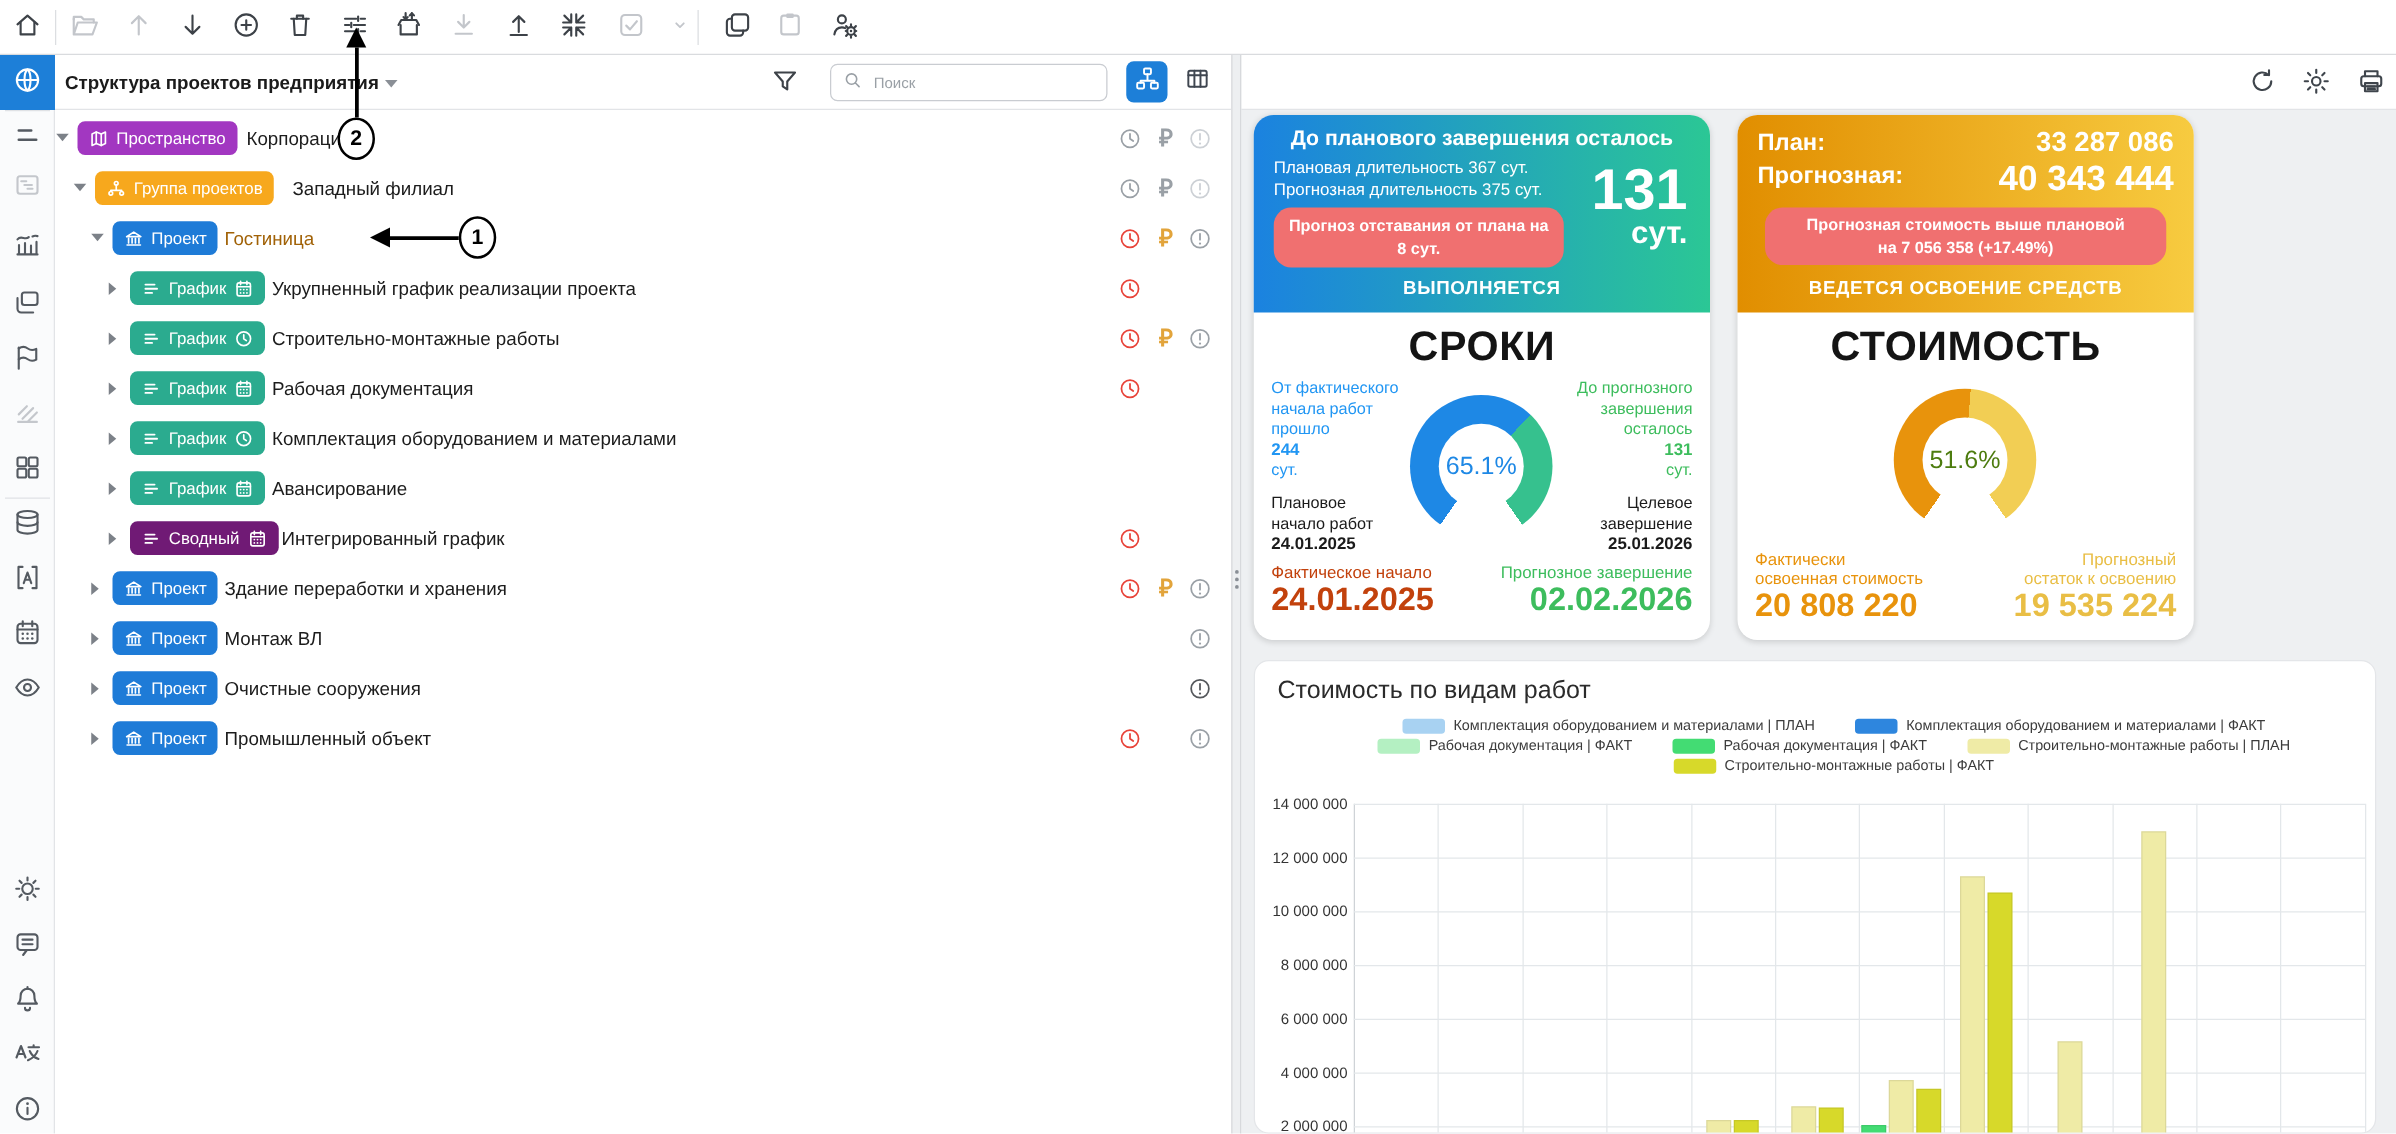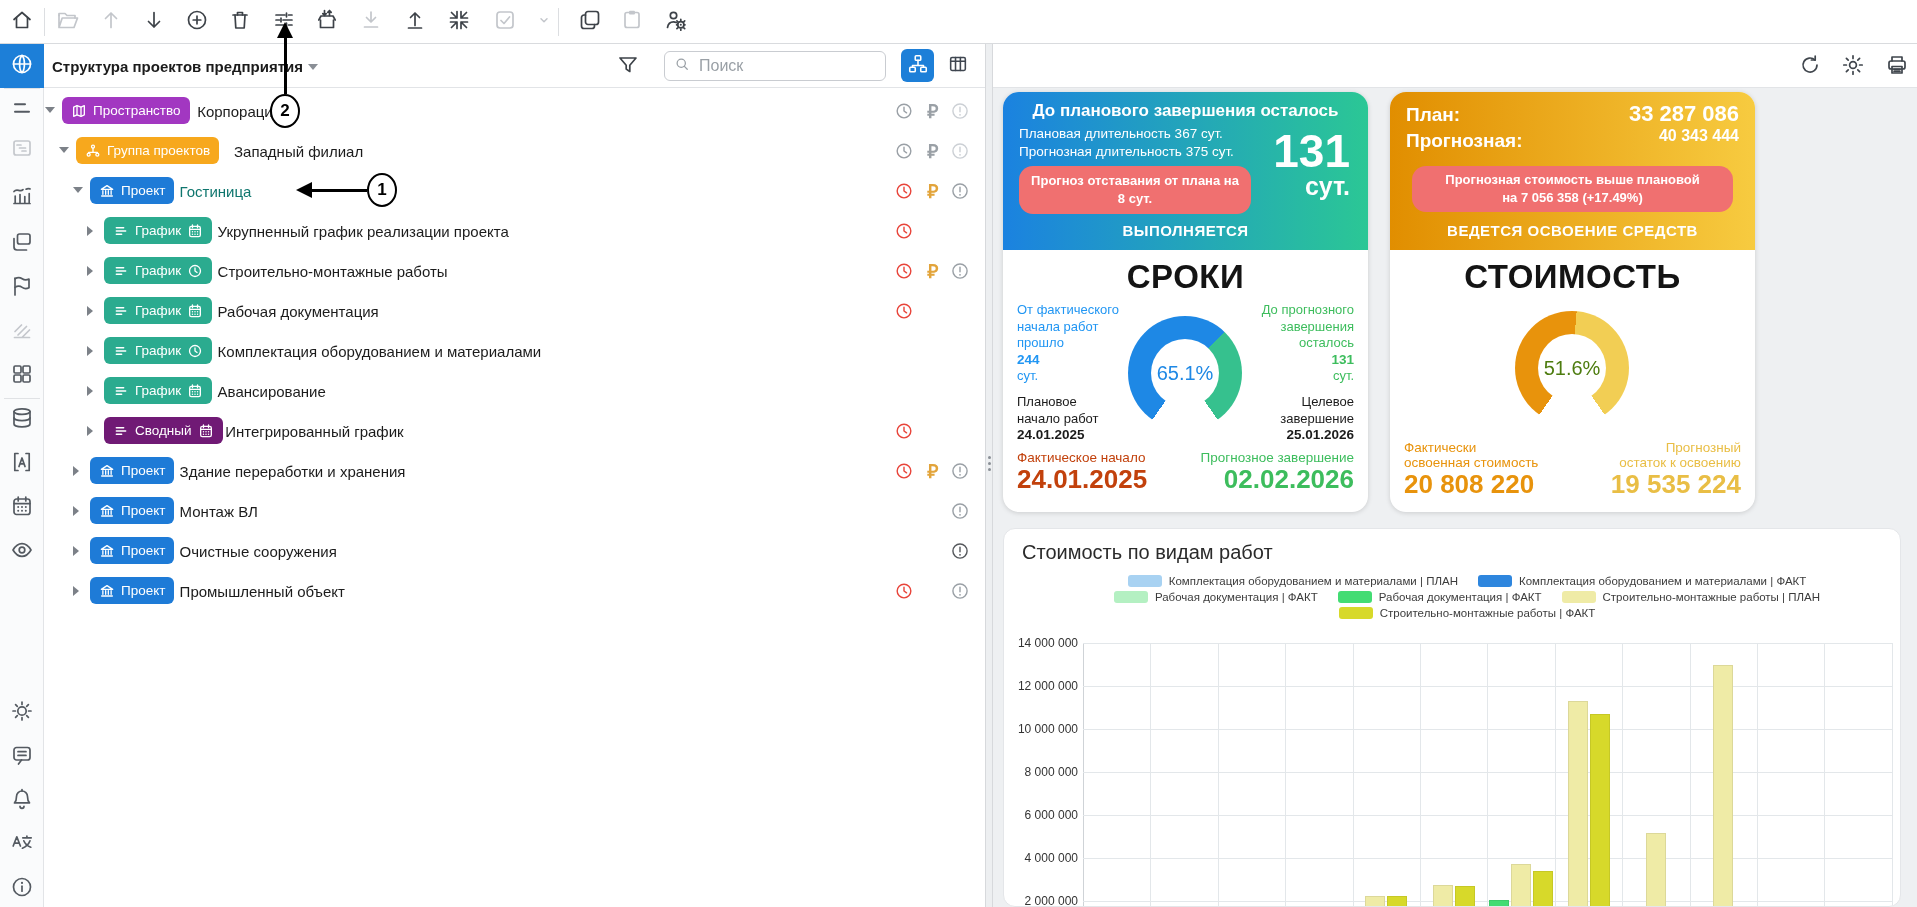--- a/index.html
+++ b/index.html
@@ -28,21 +28,21 @@
   .sb-item.active{background:#1d7fd8;color:#fff;height:44px;}
   .sb-sep{position:absolute;left:4px;width:36px;height:1px;background:#e0e2e5;}
 
   
   .tree-panel{left:44px;top:44px;width:941px;height:863px;background:#fff;}
   .tree-head{position:absolute;left:0;top:0;width:941px;height:44px;border-bottom:1px solid #e2e4e7;background:#fff;}
   .tree-title{position:absolute;left:8px;top:14px;font-size:15px;font-weight:bold;color:#1b1b1b;}
   .title-caret{position:absolute;top:20px;width:0;height:0;border-left:5px solid transparent;border-right:5px solid transparent;border-top:6px solid #8a8f96;cursor:pointer;}
   .funnel{position:absolute;top:9px;color:#3d4248;cursor:pointer;}
   .searchbox{position:absolute;top:7px;height:30px;border:1px solid #c9ccd1;border-radius:6px;background:#fff;display:flex;align-items:center;padding:0 8px;gap:6px;color:#9aa0a6;}
-  .searchbox input{border:none;outline:none;font-size:16px;width:160px;font-family:"Liberation Sans",sans-serif;color:#333;}
+  .searchbox input{border:none;outline:none;font-size:12px;width:160px;font-family:"Liberation Sans",sans-serif;color:#333;}
   .searchbox input::placeholder{color:#9aa0a6;}
   .sq-btn{position:absolute;top:5px;width:33px;height:33px;border-radius:6px;display:flex;align-items:center;justify-content:center;cursor:pointer;}
   .sq-btn.primary{background:#1d7fd8;color:#fff;}
   .sq-btn.plain{color:#3f4650;}
 
   .tree-row{position:absolute;left:0;width:941px;height:40px;cursor:pointer;}
   .row-caret{position:absolute;top:16px;width:0;height:0;}
   .row-caret.open{border-left:5px solid transparent;border-right:5px solid transparent;border-top:6px solid #7c8188;}
   .row-caret.closed{border-top:5px solid transparent;border-bottom:5px solid transparent;border-left:6px solid #7c8188;margin-top:-1px;}
   .badge{position:absolute;top:6px;height:27px;border-radius:6px;display:flex;align-items:center;padding:0 9px;gap:6px;color:#fff;font-size:13.5px;font-weight:500;white-space:nowrap;}
@@ -75,21 +75,21 @@
   .info-block b{font-size:13.5px;}
   .gauge{position:absolute;width:114px;height:114px;border-radius:50%;}
   .gauge .hole{position:absolute;left:23px;top:23px;width:68px;height:68px;border-radius:50%;background:#fff;display:flex;align-items:center;justify-content:center;font-size:20px;font-weight:normal;}
   .date-small{font-size:13.5px;}
   .date-big{font-size:26px;font-weight:bold;line-height:1.15;}
 
   
   .chart-card{position:absolute;left:10px;top:484px;width:898px;height:379px;background:#fff;border:1px solid #e4e6e9;border-radius:12px;overflow:hidden;}
   .chart-title{position:absolute;left:18px;top:12px;font-size:20px;color:#2b2b2b;}
   .legend{position:absolute;left:0;top:46px;width:898px;display:flex;flex-direction:column;gap:4px;}
-  .legend-row{display:flex;justify-content:center;gap:20px;padding-left:28px;}
+  .legend-row{display:flex;justify-content:center;gap:32px;padding-left:28px;}
   .legend-item{display:flex;align-items:center;gap:7px;font-size:11.5px;color:#3c3c3c;white-space:nowrap;}
   .legend-item .sw{width:34px;height:12px;border-radius:3px;}
   .gridv{position:absolute;width:1px;background:#e3e7ea;}
   .gridh{position:absolute;height:1px;background:#e3e7ea;}
   .ylab{position:absolute;width:74px;text-align:right;font-size:12px;color:#333;}
   .bar{position:absolute;}
 
   
   .marker{position:absolute;width:30px;height:34px;border:2.5px solid #000;border-radius:50%;background:#fff;
     display:flex;align-items:center;justify-content:center;font-size:17px;font-weight:bold;color:#000;z-index:20;}
@@ -458,21 +458,21 @@
           <div class="row-caret open" style="left:29px"></div>
           <div class="badge" style="left:46px;background:#1e7bd7">
             <span class="bicon">
               <svg width="16" height="16" viewBox="0 0 24 24" fill="none" stroke="currentColor" stroke-width="2" stroke-linecap="round" stroke-linejoin="round">
                 <path d="M3.5 9.5 12 4l8.5 5.5Z"></path>
                 <path d="M5.8 11.5v5.5M10 11.5v5.5M14 11.5v5.5M18.2 11.5v5.5M4 19.5h16"></path>
               </svg>
             </span>
             <span>Проект</span>
           </div>
-          <div class="row-label" style="left:135.6px;color:#0f766e">Гостиница</div>
+          <div class="row-label" style="left:135.6px;color:#a16207">Гостиница</div>
           <div class="status" style="left:849px;color:#e8443a">
             <svg width="20" height="20" viewBox="0 0 24 24" fill="none" stroke="currentColor" stroke-width="1.7" stroke-linecap="round" stroke-linejoin="round">
               <circle cx="12" cy="12" r="8.2"></circle>
               <path d="M12 7.4V12l3.1 2.2"></path>
             </svg>
           </div>
           <div class="status" style="left:878px;color:#e2a43b">
             <span class="rub">₽</span>
           </div>
           <div class="status" style="left:905px;color:#9aa0a6">
@@ -818,21 +818,21 @@
         <div class="date-small">Прогнозное завершение</div>
         <div class="date-big">02.02.2026</div>
       </div>
     </div>
 
     <div class="card" style="left:397px;top:48px">
       <div class="card-head" id="costHead" style="background: linear-gradient(90deg, rgb(225, 142, 0), rgb(247, 203, 64));">
         <div class="abs" style="left:16px;top:12px;font-size:19px;font-weight:bold">План:</div>
         <div class="abs" style="right:16px;top:9px;font-size:22px;font-weight:bold">33 287 086</div>
         <div class="abs" style="left:16px;top:38px;font-size:19px;font-weight:bold">Прогнозная:</div>
-        <div class="abs" style="right:16px;top:35px;font-size:16px;font-weight:bold">40 343 444</div>
+        <div class="abs" style="right:16px;top:35px;font-size:28px;font-weight:bold">40 343 444</div>
         <div class="pill" style="left:22px;top:74px;width:321px;height:46px">
           <span>Прогнозная стоимость выше плановой</span>
             <span>на 7 056 358 (+17.49%)</span>
         </div>
         <div class="ch-status">ВЕДЕТСЯ ОСВОЕНИЕ СРЕДСТВ</div>
       </div>
       <div class="section-title">СТОИМОСТЬ</div>
       <div class="gauge" style="left: 125px; top: 219px; background: conic-gradient(from 215deg, rgb(232, 147, 12) 0deg, rgb(232, 147, 12) 149.64deg, rgb(242, 206, 84) 149.64deg, rgb(242, 206, 84) 290deg, transparent 290deg, transparent 360deg);">
         <div class="hole" style="color: #4d7c0f;">51.6%</div>
       </div>

